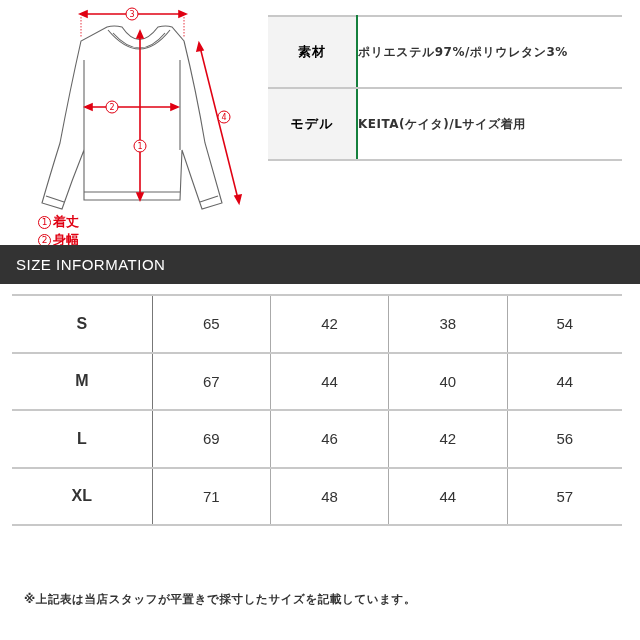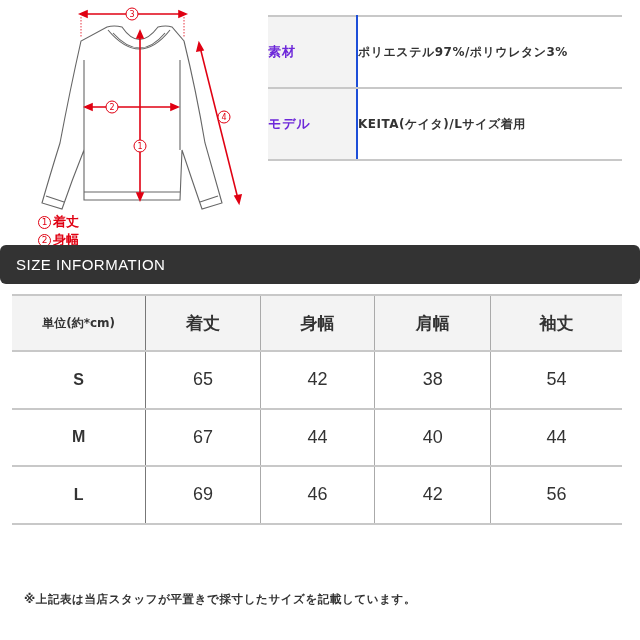--- a/index.html
+++ b/index.html
@@ -8,33 +8,33 @@
   .diagram { position: absolute; left: 0; top: 0; width: 260px; height: 240px; }
   .diagram svg { position: absolute; left: 0; top: 0; }
   .legend { position: absolute; left: 38px; top: 213px; width: 210px; display: flex; justify-content: space-between;
             color: #e00012; font-weight: bold; font-size: 13px; letter-spacing: 0; flex-direction: column; }
   .legend span { white-space: nowrap; }
   .legend .num { display: inline-block; width: 13px; height: 13px; border: 1.2px solid #e00012; border-radius: 50%;
                  font-size: 9px; line-height: 11px; text-align: center; margin-right: 2px; vertical-align: 1px; font-weight: normal; }
 
   .spec { position: absolute; left: 268px; top: 15px; width: 354px; border-collapse: collapse; }
   .spec td { border-top: 2px solid #c8c8c8; border-bottom: 2px solid #c8c8c8; height: 72px; font-size: 12px; }
-  .spec td.lbl { width: 89px; background: #f3f3f3; text-align: left; font-weight: bold; font-size: 13px; color: #6d28d9;
-                 border-right: 2px solid #1d4ed8; letter-spacing: 1px; }
+  .spec td.lbl { width: 89px; background: #f3f3f3; text-align: center; font-weight: bold; font-size: 13px; color: #000000;
+                 border-right: 2px solid #15803d; letter-spacing: 1px; }
   .spec td.val { color: #333; font-weight: bold; line-height: 18px; letter-spacing: 0.5px; }
 
   .banner { position: absolute; left: 0; top: 245px; width: 640px; height: 39px; background: #333333;
             color: #fff; font-family: "Liberation Sans", sans-serif; font-size: 15px; letter-spacing: 0.5px;
-            padding-left: 16px; line-height: 40px; border-radius: 6px; }
+            padding-left: 16px; line-height: 40px; }
 
   .size { position: absolute; left: 12px; top: 294px; width: 610px; border-collapse: collapse; }
   .size th, .size td { text-align: center; border-top: 2px solid #c8c8c8; border-bottom: 2px solid #c8c8c8; }
   .size th { background: #f3f3f3; height: 56px; font-size: 17px; color: #333; }
   .size th.unit { font-size: 12px; width: 119px; }
-  .size td { height: 57.5px; font-family: "Liberation Sans", sans-serif; font-size: 18px; color: #333; }
+  .size td { height: 57.5px; font-family: "Liberation Sans", sans-serif; font-size: 15px; color: #333; }
   .size td.sz { font-weight: bold; font-size: 16px; }
   .size th + th, .size td + td { border-left: 1px solid #aaa; }
   .size th:first-child + th, .size td:first-child + td { border-left: 1.5px solid #777; }
   .c1 { width: 102px; } .c2 { width: 102px; } .c3 { width: 103px; } .c4 { width: 117px; }
 
   .notes { position: absolute; left: 24px; top: 589px; font-size: 11.5px; font-weight: bold; color: #333; line-height: 21px; letter-spacing: 0.6px; }
 </style>
 </head>
 <body>
 
@@ -102,27 +102,20 @@
     <td class="lbl">モデル</td>
     <td class="val">KEITA(ケイタ)/Lサイズ着用</td>
   </tr>
 </tbody>
   </table>
 
 <div class="banner">SIZE INFORMATION</div>
 
 <table class="size">
   <tbody>
-      <tr>
-    <th class="unit">単位(約*cm)</th>
-    <th class="c1">着丈</th>
-    <th class="c2">身幅</th>
-    <th class="c3">肩幅</th>
-    <th class="c4">袖丈</th>
-  </tr>
   <tr>
     <td class="sz">S</td>
     <td>65</td>
     <td>42</td>
     <td>38</td>
     <td>54</td>
   </tr>
   <tr>
     <td class="sz">M</td>
     <td>67</td>
@@ -130,18 +123,25 @@
     <td>40</td>
     <td>44</td>
   </tr>
   <tr>
     <td class="sz">L</td>
     <td>69</td>
     <td>46</td>
     <td>42</td>
     <td>56</td>
   </tr>
+  <tr>
+    <td class="sz">XL</td>
+    <td>71</td>
+    <td>48</td>
+    <td>44</td>
+    <td>57</td>
+  </tr>
 </tbody>
   </table>
 
 <div class="notes">
   <div>※上記表は当店スタッフが平置きで採寸したサイズを記載しています。</div>
 </div>
 
 </body></html>

